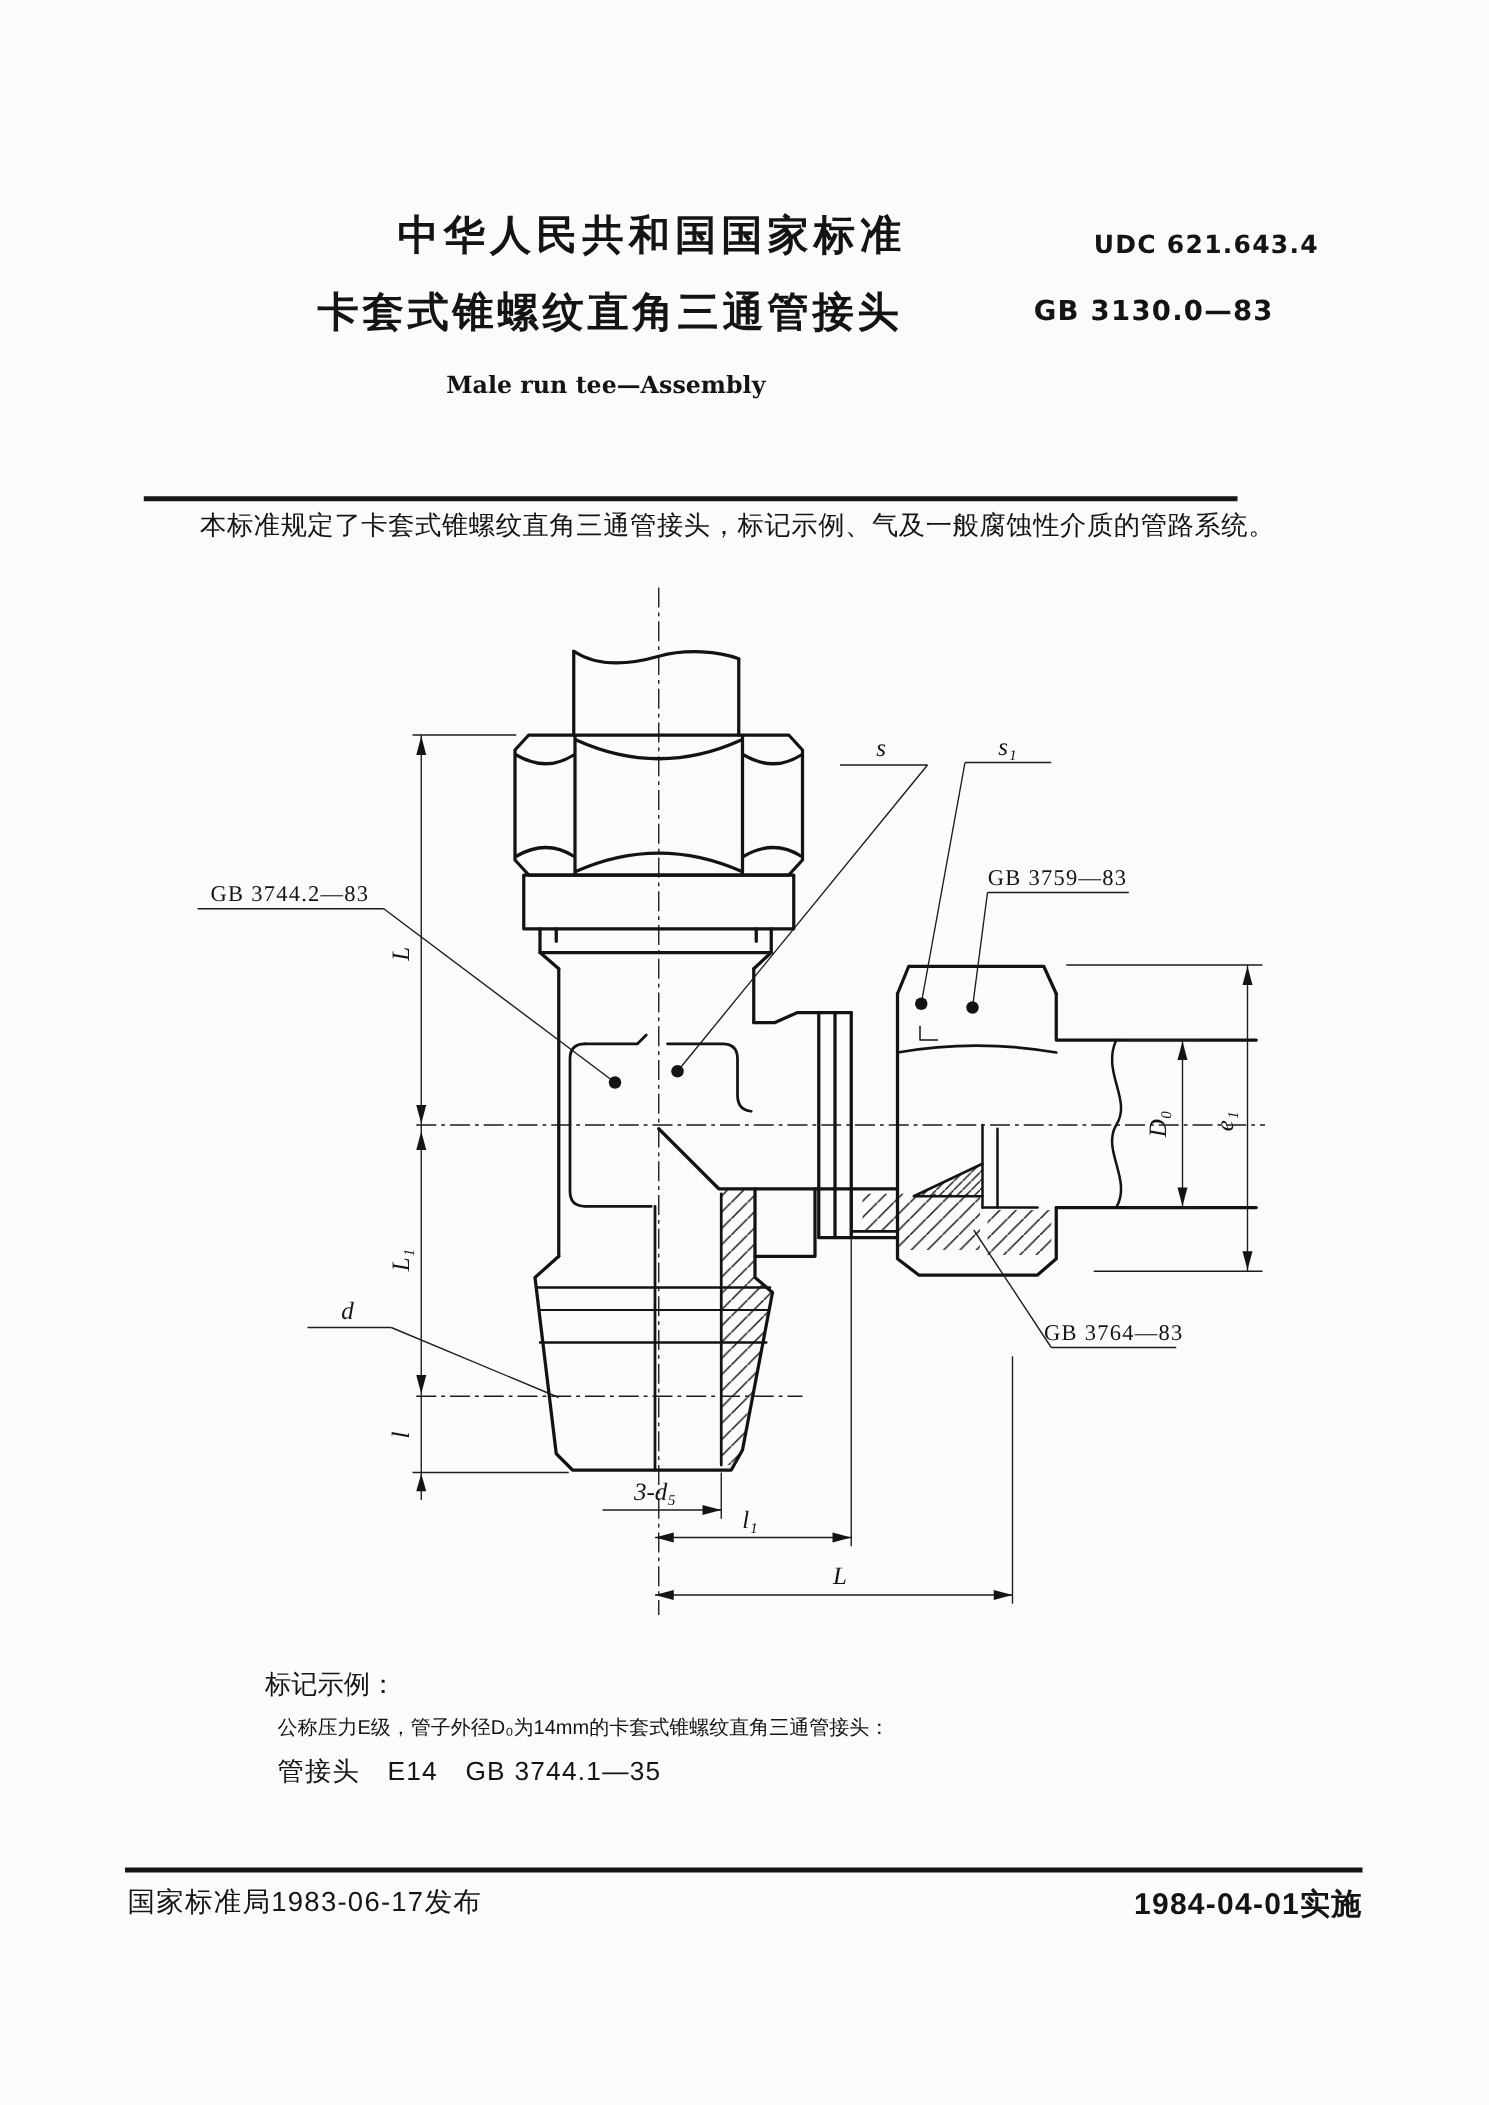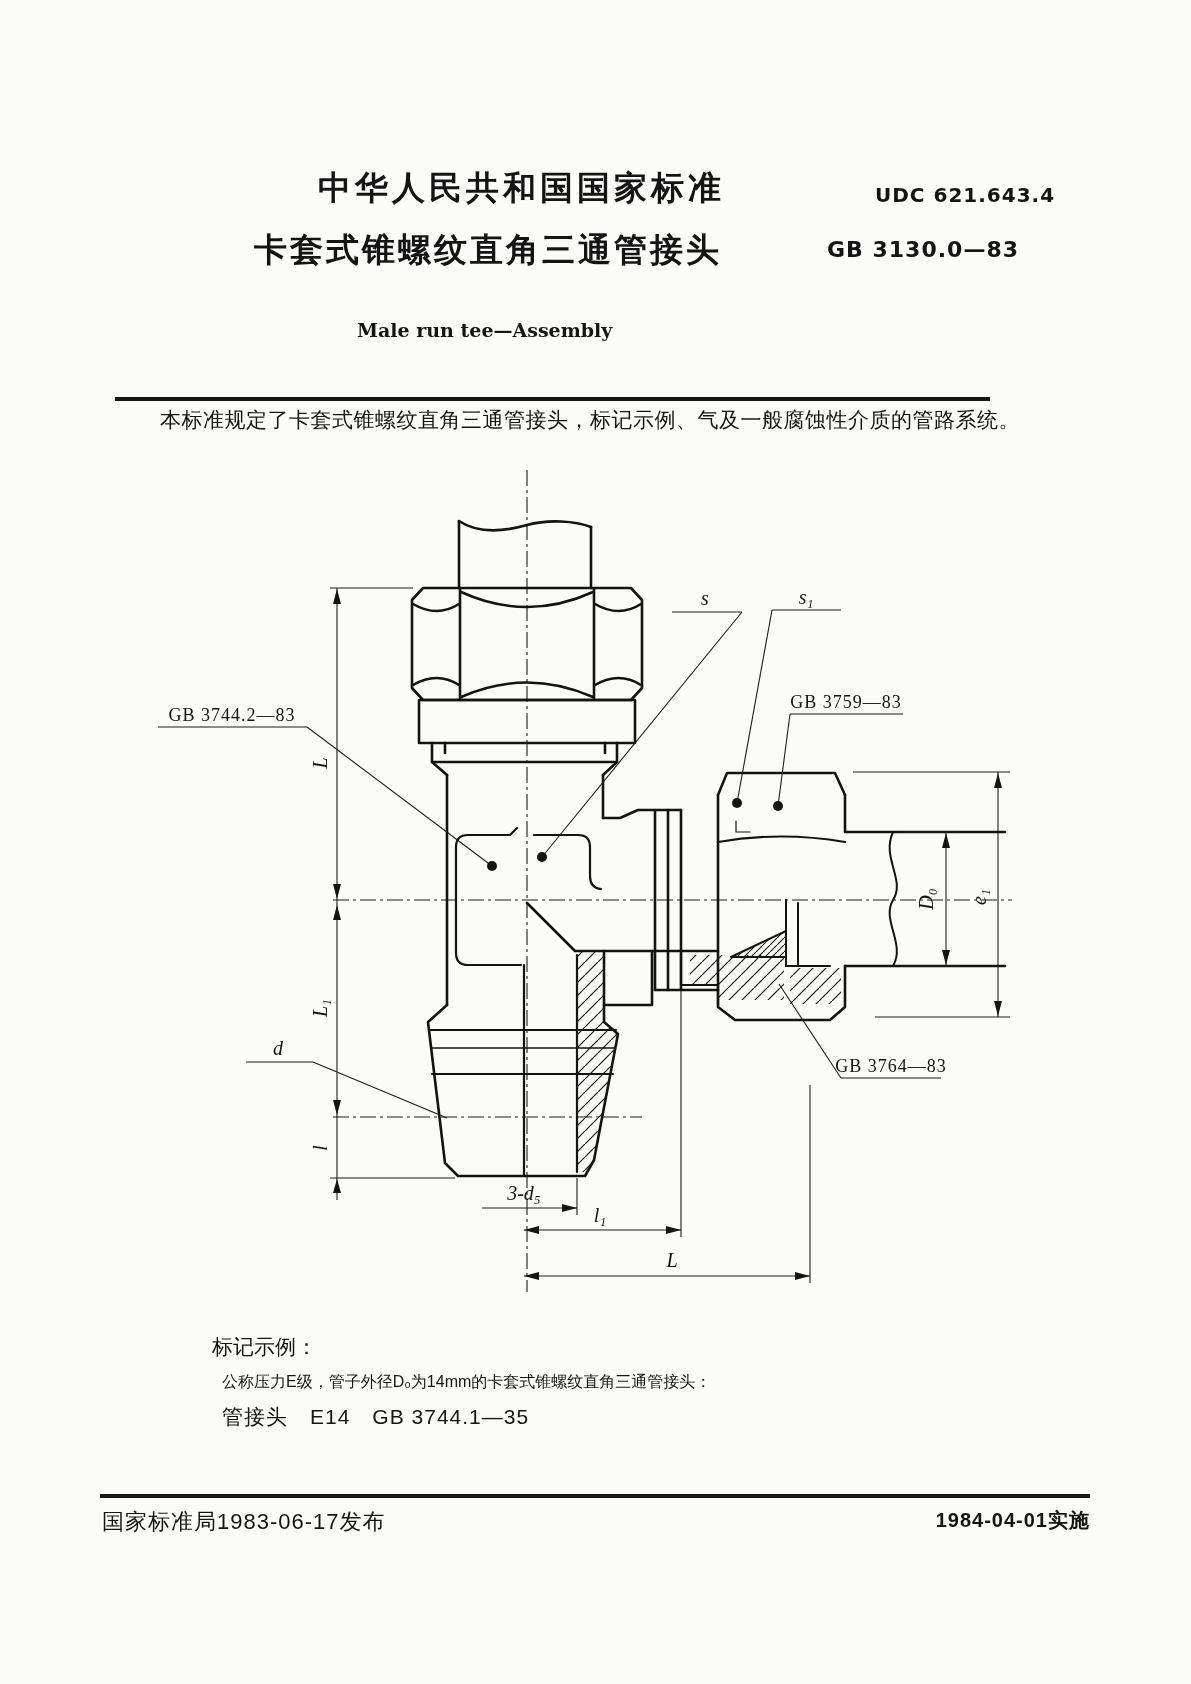--- a/index.html
+++ b/index.html
@@ -10,29 +10,29 @@
     color:#141414;
     overflow:hidden;
   }
   .abs{position:absolute;white-space:nowrap;}
   .cn{font-family:"Liberation Sans", sans-serif;}
   .rule{position:absolute;background:#161616;}
   #hdr-national{left:318px;top:166px;font-size:33px;font-weight:bold;letter-spacing:4px;}
   #hdr-udc{left:827px;top:183px;font-size:20px;font-weight:bold;font-family:"DejaVu Sans", sans-serif;letter-spacing:1px;margin-left:48px;}
   #hdr-title{left:254px;top:228px;font-size:33px;font-weight:bold;letter-spacing:3px;}
   #hdr-gb{left:827px;top:237px;font-size:22px;font-weight:bold;font-family:"DejaVu Sans", sans-serif;letter-spacing:1px;}
-  #hdr-en{left:357px;top:297px;font-size:19px;font-weight:bold;font-family:"DejaVu Serif", serif;margin-top:22px;}
+  #hdr-en{left:357px;top:297px;font-size:19px;font-weight:bold;font-family:"DejaVu Serif", serif;}
   #rule-top{left:115px;top:397px;width:875px;height:4px;}
   #intro{left:160px;top:406px;font-size:21px;letter-spacing:0.5px;}
   #ex-head{left:180px;top:1333px;font-size:21px;margin-left:32px;}
   #ex-line1{left:222px;top:1372px;font-size:16px;}
   #ex-line2{left:222px;top:1403px;font-size:21px;letter-spacing:1px;}
   #rule-bottom{left:100px;top:1494px;width:990px;height:4px;}
   #ft-issued{left:102px;top:1507px;font-size:22px;font-weight:normal;letter-spacing:1px;}
-  #ft-effective{left:815px;top:1507px;font-size:20px;font-weight:bold;letter-spacing:1px;width:275px;text-align:right;}
+  #ft-effective{left:815px;top:1507px;font-size:24px;font-weight:bold;letter-spacing:1px;width:275px;text-align:right;}
   svg{position:absolute;left:0;top:0;}
   svg text{font-family:"Liberation Serif", serif;fill:#141414;}
   .dimtxt{font-style:italic;font-size:20px;}
   .gbtxt{font-size:18px;letter-spacing:1px;}
   .smallsub{font-size:20px;}
 </style>
 </head>
 <body>
 
 <div class="abs cn" id="hdr-national">中华人民共和国国家标准</div>

